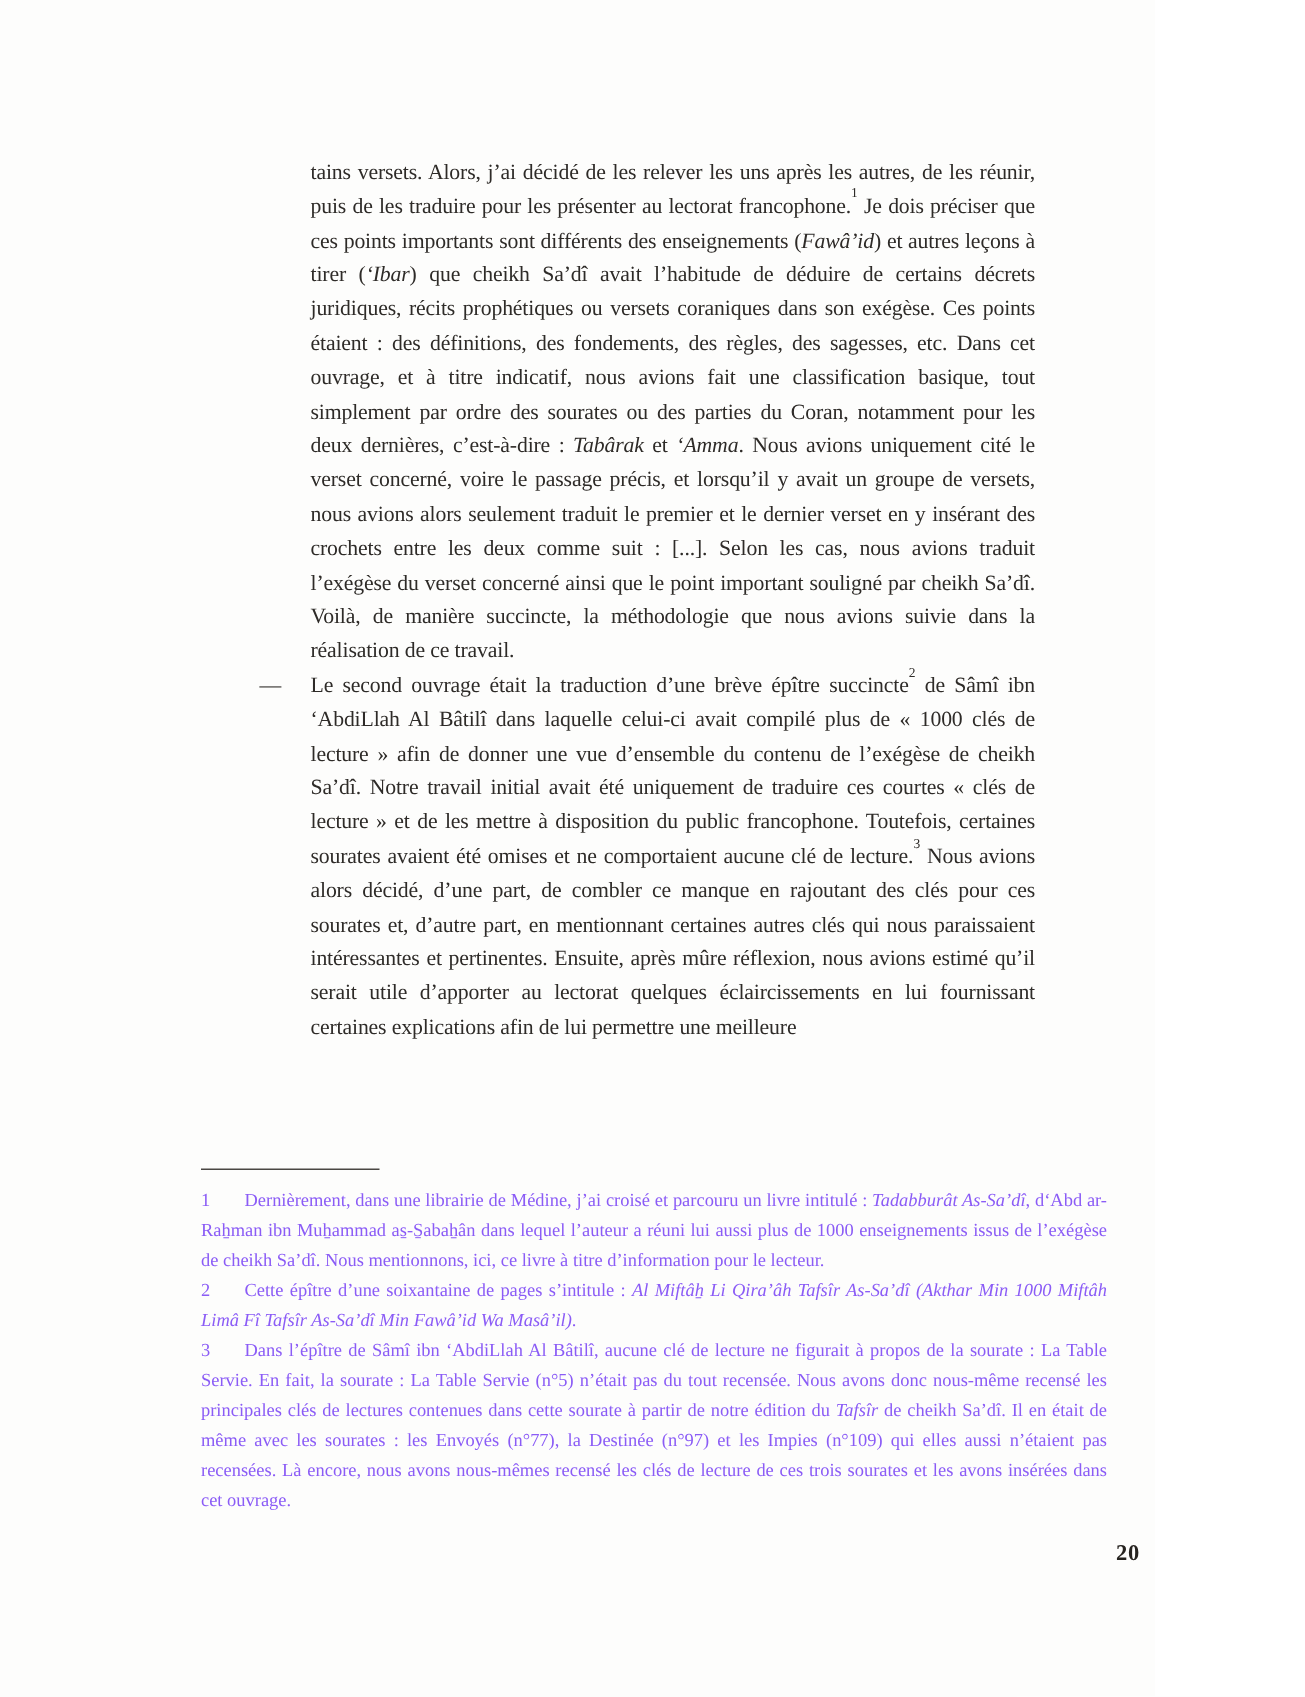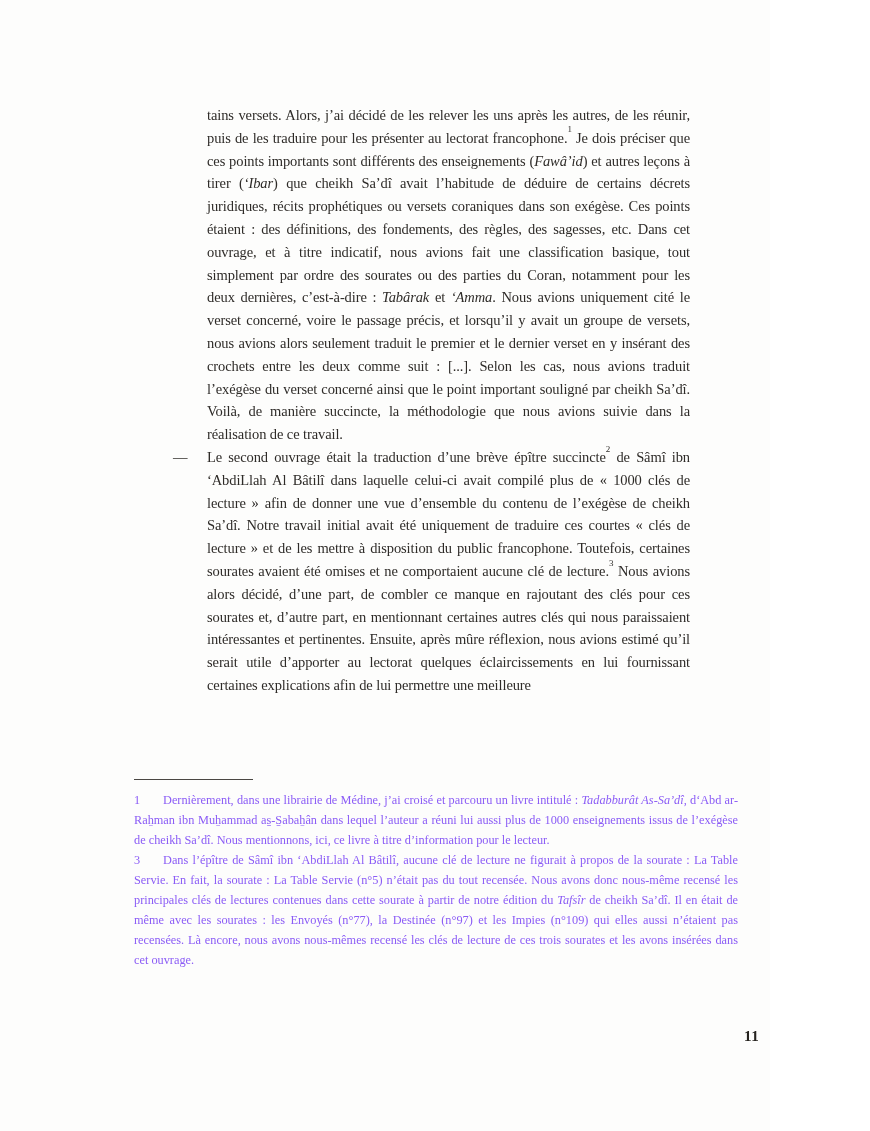--- a/index.html
+++ b/index.html
@@ -69,18 +69,19 @@
 <div class="page">
 
   <main class="body-text">
     <p class="para"><span>tains versets. Alors, j’ai décidé de les relever les uns après les autres, de les réunir, puis de les traduire pour les présenter au lectorat francophone.</span><sup class="fnref">1</sup><span> Je dois préciser que ces points importants sont différents des enseignements (</span><i>Fawâ’id</i><span>) et autres leçons à tirer (</span><i>‘Ibar</i><span>) que cheikh Sa’dî avait l’habitude de déduire de certains décrets juridiques, récits prophétiques ou versets coraniques dans son exégèse. Ces points étaient&nbsp;: des définitions, des fondements, des règles, des sagesses, etc. Dans cet ouvrage, et à titre indicatif, nous avions fait une classification basique, tout simplement par ordre des sourates ou des parties du Coran, notamment pour les deux dernières, c’est-à-dire&nbsp;: </span><i>Tabârak</i><span> et </span><i>‘Amma</i><span>. Nous avions uniquement cité le verset concerné, voire le passage précis, et lorsqu’il y avait un groupe de versets, nous avions alors seulement traduit le premier et le dernier verset en y insérant des crochets entre les deux comme suit&nbsp;: [...]. Selon les cas, nous avions traduit l’exégèse du verset concerné ainsi que le point important souligné par cheikh Sa’dî. Voilà, de manière succincte, la méthodologie que nous avions suivie dans la réalisation de ce travail.</span></p>
     <p class="para hang"><span class="dash">—</span><span>Le second ouvrage était la traduction d’une brève épître succincte</span><sup class="fnref">2</sup><span> de Sâmî ibn ‘AbdiLlah Al Bâtilî dans laquelle celui-ci avait compilé plus de «&nbsp;1000 clés de lecture&nbsp;» afin de donner une vue d’ensemble du contenu de l’exégèse de cheikh Sa’dî. Notre travail initial avait été uniquement de traduire ces courtes «&nbsp;clés de lecture&nbsp;» et de les mettre à disposition du public francophone. Toutefois, certaines sourates avaient été omises et ne comportaient aucune clé de lecture.</span><sup class="fnref">3</sup><span> Nous avions alors décidé, d’une part, de combler ce manque en rajoutant des clés pour ces sourates et, d’autre part, en mentionnant certaines autres clés qui nous paraissaient intéressantes et pertinentes. Ensuite, après mûre réflexion, nous avions estimé qu’il serait utile d’apporter au lectorat quelques éclaircissements en lui fournissant certaines explications afin de lui permettre une meilleure</span></p>
   </main>
 
   <footer class="footnotes">
     <div class="fn-rule"></div>
     <p class="fn"><span class="fn-num">1</span><span>Dernièrement, dans une librairie de Médine, j’ai croisé et parcouru un livre intitulé&nbsp;: </span><i>Tadabburât As-Sa’dî</i><span>, d‘Abd ar-Raẖman ibn Muẖammad as̱-S̱abaẖân dans lequel l’auteur a réuni lui aussi plus de 1000 enseignements issus de l’exégèse de cheikh Sa’dî. Nous mentionnons, ici, ce livre à titre d’information pour le lecteur.</span></p>
+    <p class="fn"><span class="fn-num">2</span><span>Cette épître d’une soixantaine de pages s’intitule&nbsp;: </span><i>Al Miftâẖ Li Qira’âh Tafsîr As-Sa’dî (Akthar Min 1000 Miftâh Limâ Fî Tafsîr As-Sa’dî Min Fawâ’id Wa Masâ’il)</i><span>.</span></p>
     <p class="fn"><span class="fn-num">3</span><span>Dans l’épître de Sâmî ibn ‘AbdiLlah Al Bâtilî, aucune clé de lecture ne figurait à propos de la sourate&nbsp;: La Table Servie. En fait, la sourate&nbsp;: La Table Servie (n°5) n’était pas du tout recensée. Nous avons donc nous-même recensé les principales clés de lectures contenues dans cette sourate à partir de notre édition du </span><i>Tafsîr</i><span> de cheikh Sa’dî. Il en était de même avec les sourates&nbsp;: les Envoyés (n°77), la Destinée (n°97) et les Impies (n°109) qui elles aussi n’étaient pas recensées. Là encore, nous avons nous-mêmes recensé les clés de lecture de ces trois sourates et les avons insérées dans cet ouvrage.</span></p>
   </footer>
 
-  <div class="page-number">11</div>
+  <div class="page-number">20</div>
 
 </div>
 
 </body></html>

